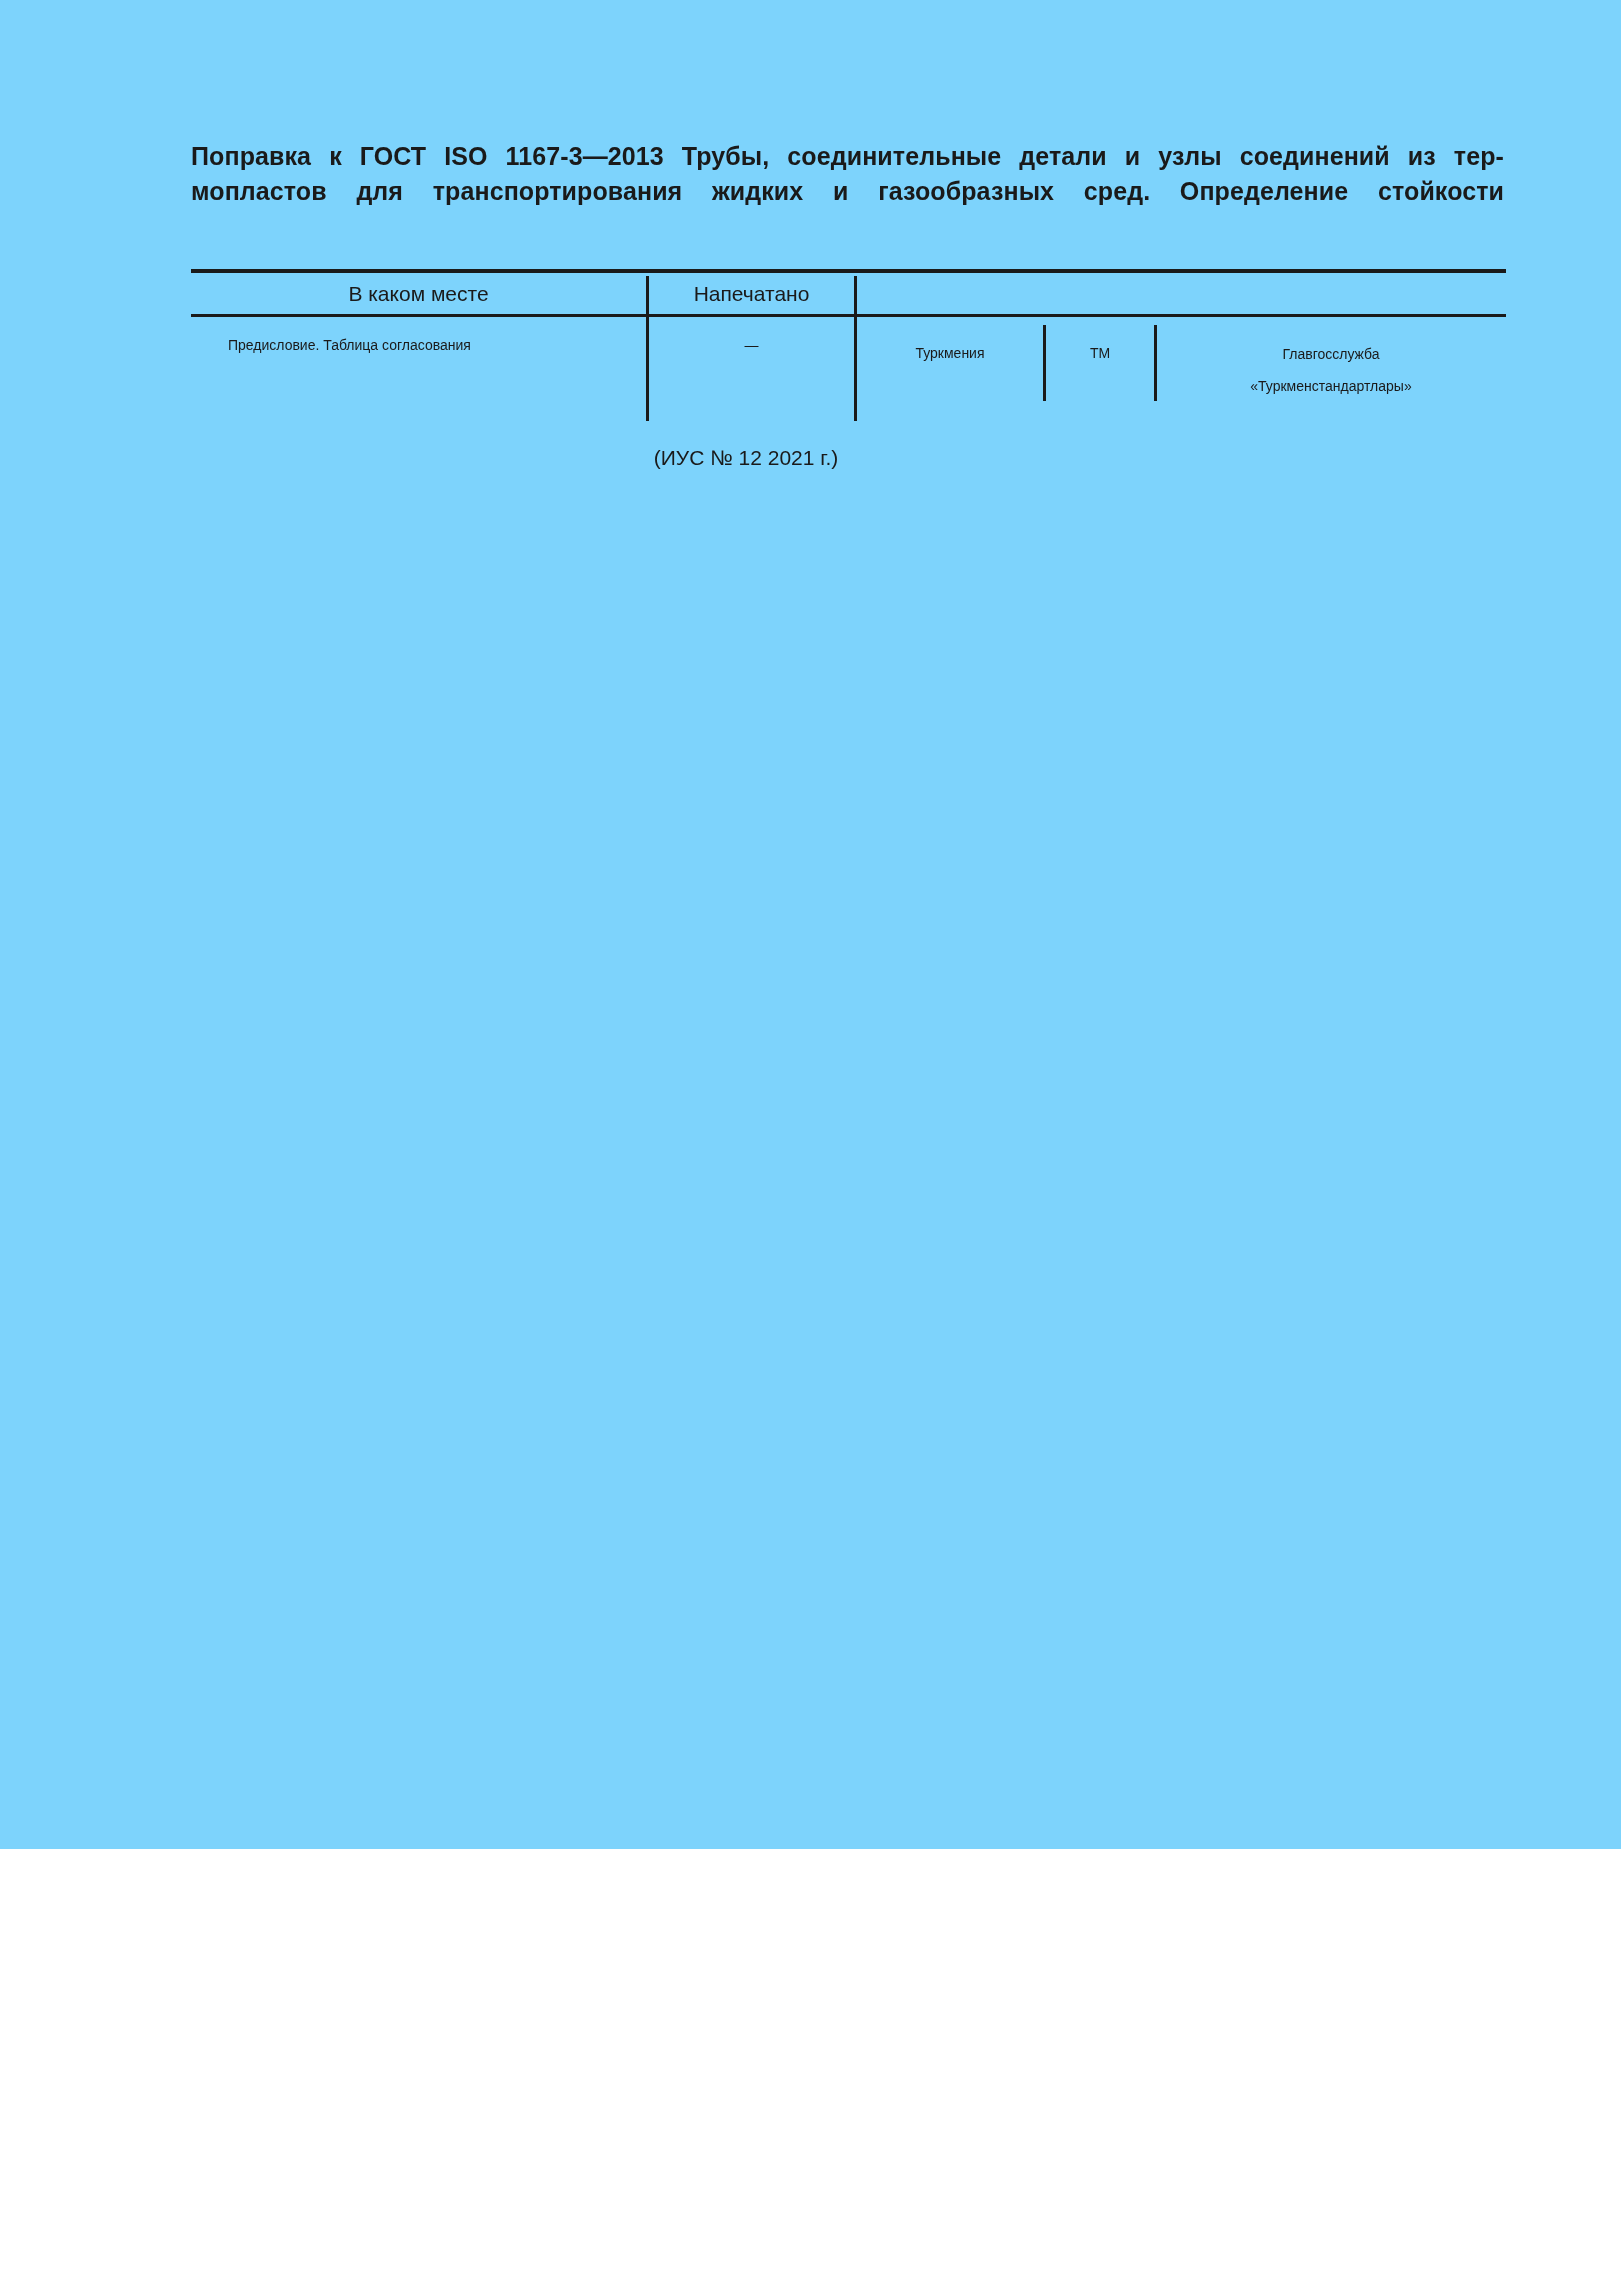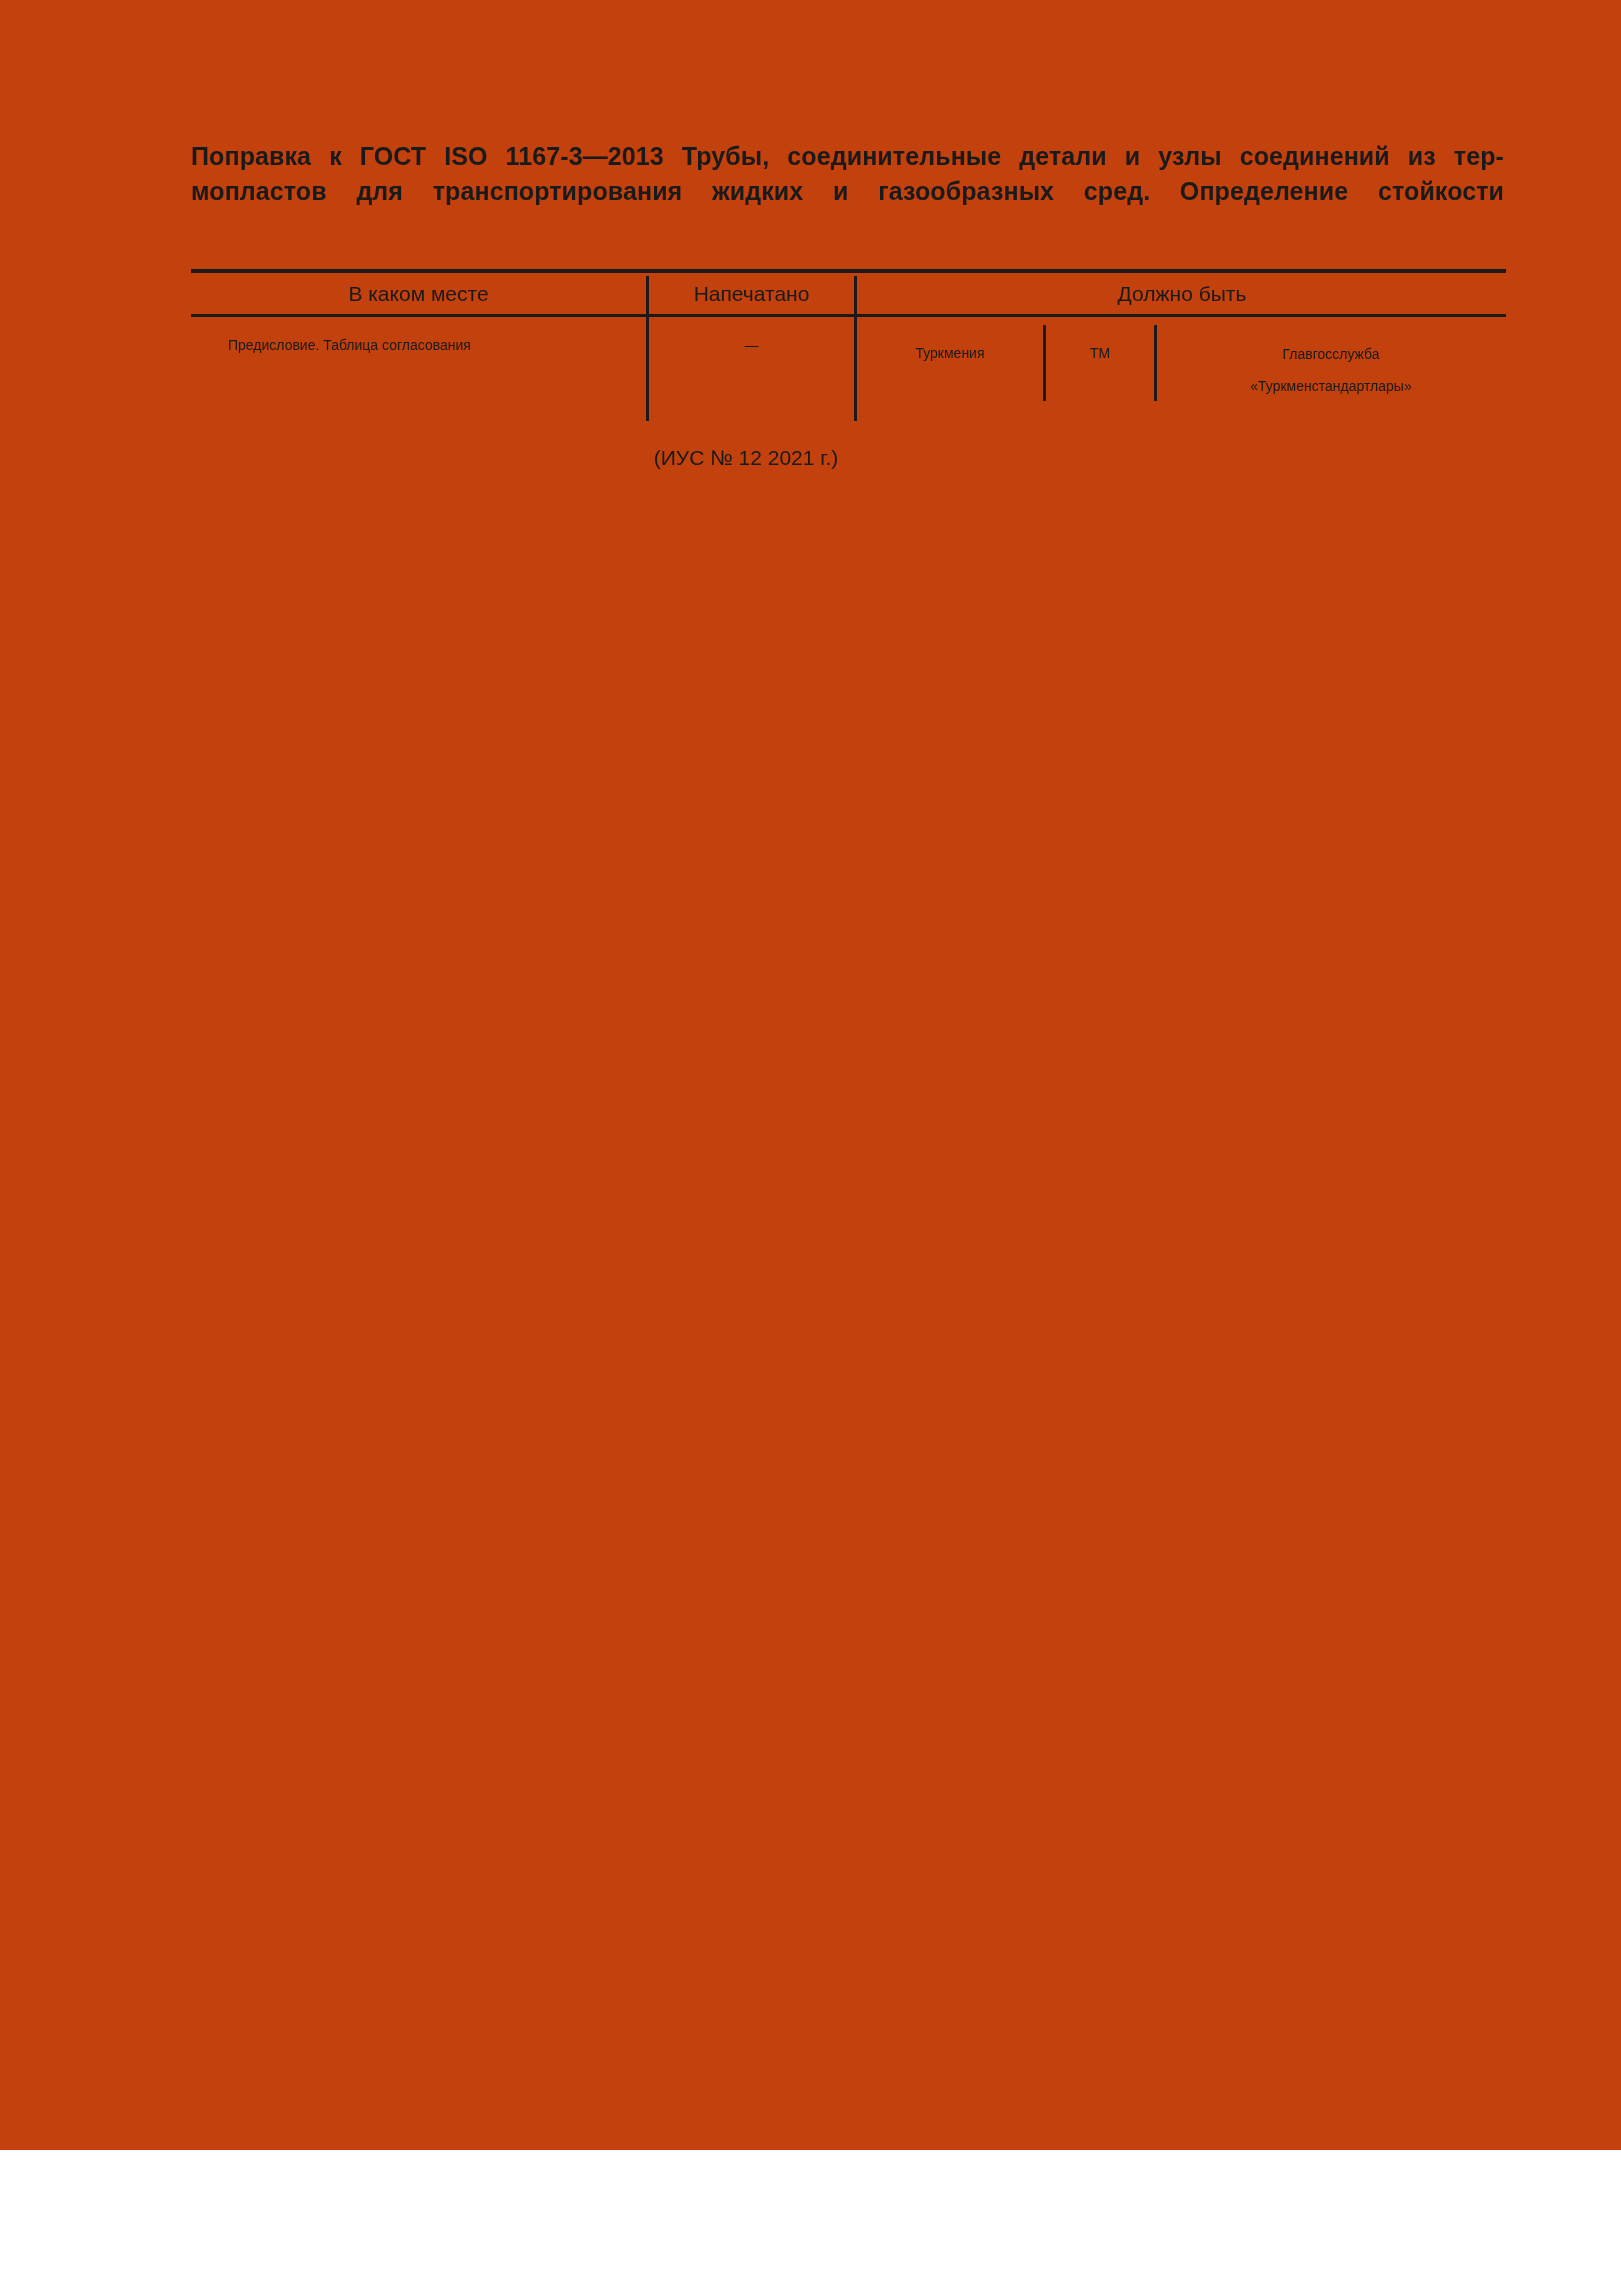--- a/index.html
+++ b/index.html
@@ -8,22 +8,22 @@
     background: #ffffff;
   }
   body {
     font-family: "Liberation Sans", sans-serif;
     color: #1a1a1a;
     -webkit-font-smoothing: antialiased;
   }
   .page {
     position: relative;
     width: 1621px;
-    height: 2150px;
-    background: #c2410c;
+    height: 1849px;
+    background: #7dd3fc;
     overflow: hidden;
   }
 
   
   .title-block {
     position: absolute;
     left: 191px;
     top: 139px;
     width: 1313px;
     font-weight: bold;
@@ -180,21 +180,20 @@
   <div class="table-wrap">
 
     <div class="rule-top"></div>
 
     <div class="thead">
       <div class="vrule vrule-c1 vrule-head"></div>
       <div class="vrule vrule-c2 vrule-head"></div>
 
       <div class="hcell hcell-place">В каком месте</div>
       <div class="hcell hcell-print">Напечатано</div>
-      <div class="hcell hcell-should">Должно быть</div>
     </div>
 
     <div class="rule-mid"></div>
 
     <div class="tbody">
       <div class="vrule vrule-c1 vrule-body"></div>
       <div class="vrule vrule-c2 vrule-body"></div>
       <div class="vrule-inner vrule-i1"></div>
       <div class="vrule-inner vrule-i2"></div>
 

